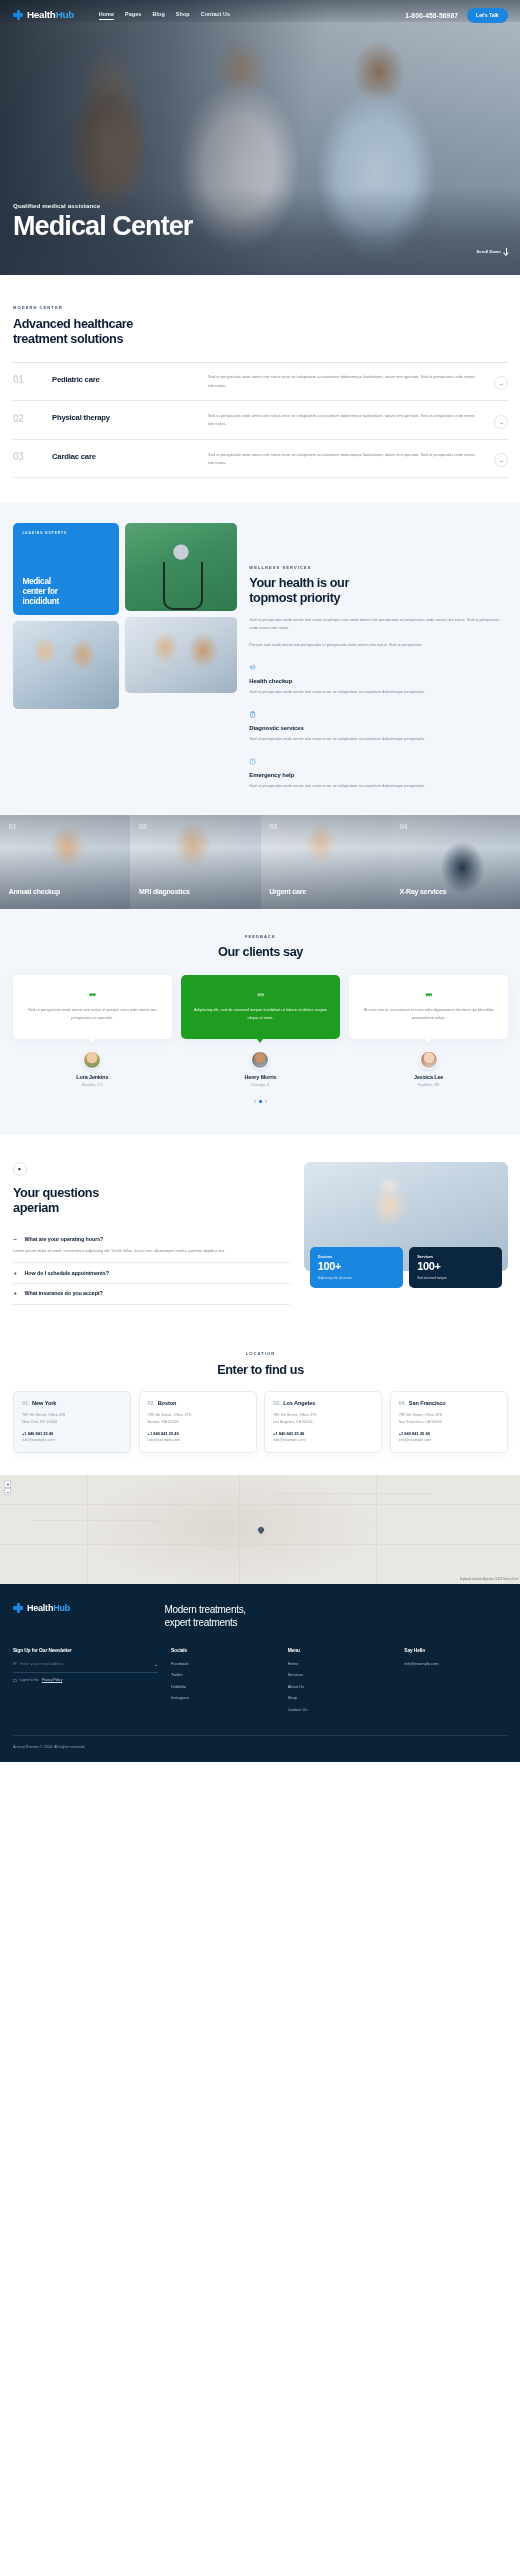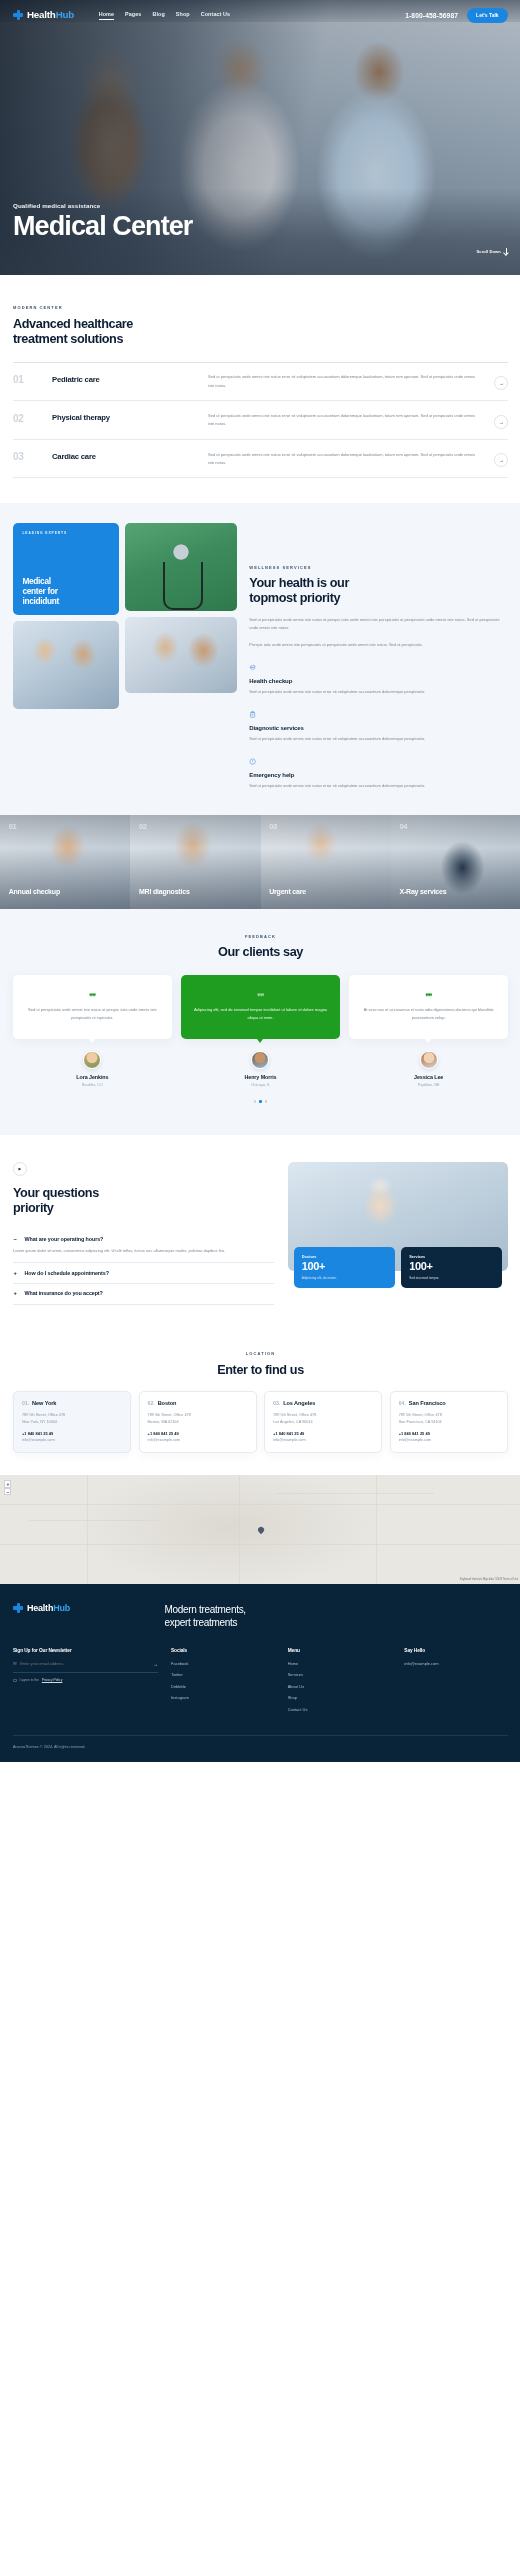--- a/index.html
+++ b/index.html
@@ -221,21 +221,21 @@
   .play-btn {
     width:13.7px; height:13.7px; border-radius:50%; border:0.7px solid #dfe3e9;
     display:flex; align-items:center; justify-content:center; margin-bottom:10px;
     font-size:3.6px; color:#0c1e33;
   }
   .faq-title { font-size:12.7px; font-weight:800; letter-spacing:-0.4px; line-height:1.2; margin-bottom:13px; }
   .faq-item { border-bottom:0.7px solid #e7eaef; padding:6.5px 0 7.2px; }
   .faq-q { display:flex; align-items:center; gap:7.2px; font-size:5.4px; font-weight:800; letter-spacing:-0.1px; }
   .faq-sign { width:4.3px; font-size:5.8px; color:#0c1e33; text-align:center; font-weight:600; flex:none; }
   .faq-a { font-size:4px; line-height:2.0; color:#7b8794; margin-top:5px; }
-  .faq-right { width:220px; flex:none; position:relative; }
+  .faq-right { width:204px; flex:none; position:relative; }
   .faq-photo {
     height:109px; border-radius:5.8px; overflow:hidden;
     background:
       radial-gradient(ellipse 24.6px 29px at 42% 40%, #f0d8c0 0%, rgba(240,216,192,0) 72%),
       radial-gradient(ellipse 16px 13px at 42% 22%, #e9e6e2 0%, rgba(233,230,226,0) 78%),
       linear-gradient(160deg,#dce7f0 0%, #c2d2df 45%, #a7bccd 100%);
   }
   .stat-row { display:flex; gap:6.5px; margin-top:-24.6px; position:relative; z-index:2; padding:0 5.8px; }
   .stat {
     flex:1; border-radius:5px; padding:7.2px 8px 8px; color:#fff;
@@ -499,21 +499,21 @@
       <span class="dot on"></span>
       <span class="dot"></span>
     </div>
   </section>
 
   <section class="faq">
     <div class="faq-left">
       <div class="play-btn">▶</div>
       <h2 class="faq-title">
         <span>Your questions</span><br>
-        <span>priority</span>
+        <span>aperiam</span>
       </h2>
       <div class="faq-item">
         <div class="faq-q">
           <span class="faq-sign">−</span>
           <span>What are your operating hours?</span>
         </div>
         <div class="faq-a">Lorem ipsum dolor sit amet, consectetur adipiscing elit. Ut elit tellus, luctus nec ullamcorper mattis, pulvinar dapibus leo.</div>
       </div>
       <div class="faq-item">
         <div class="faq-q">

